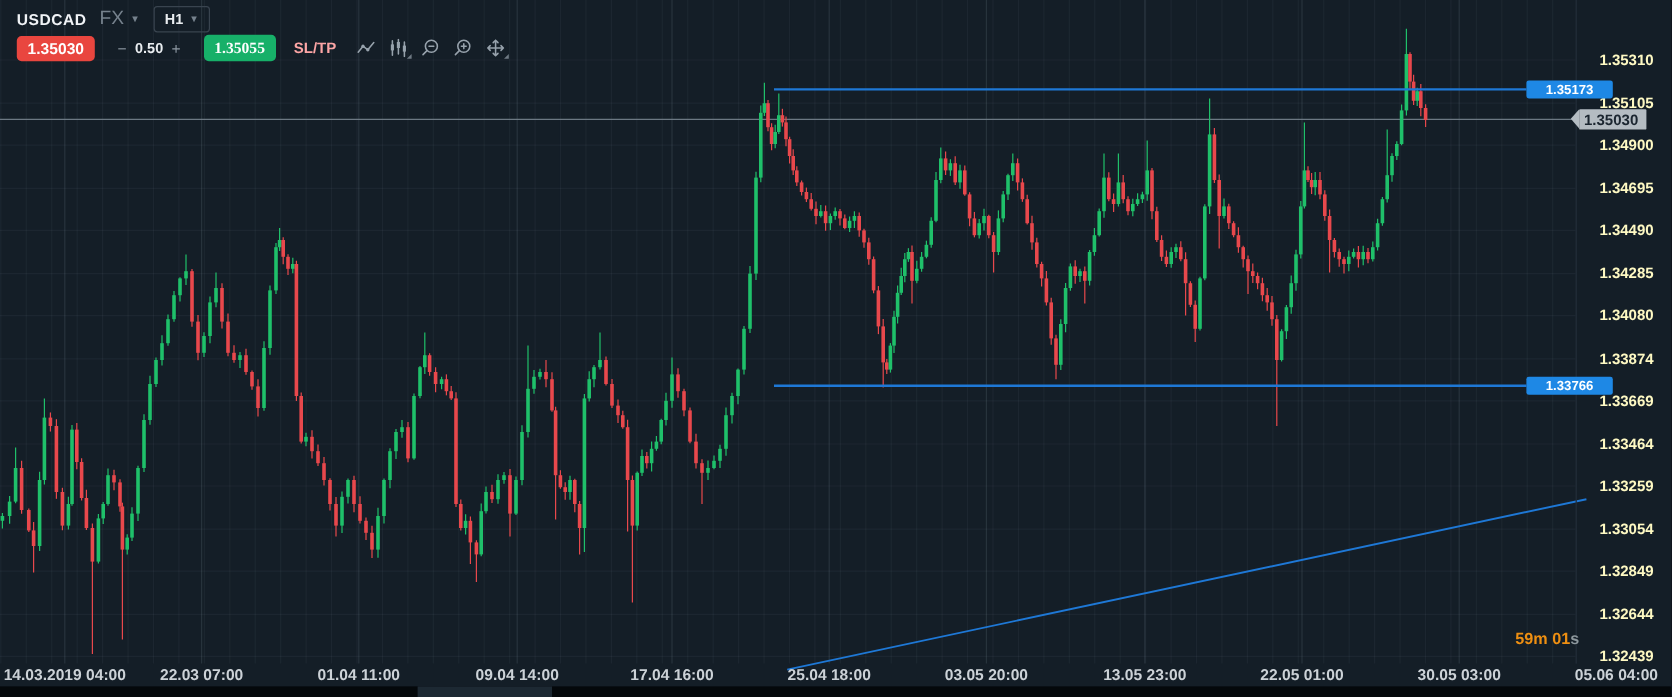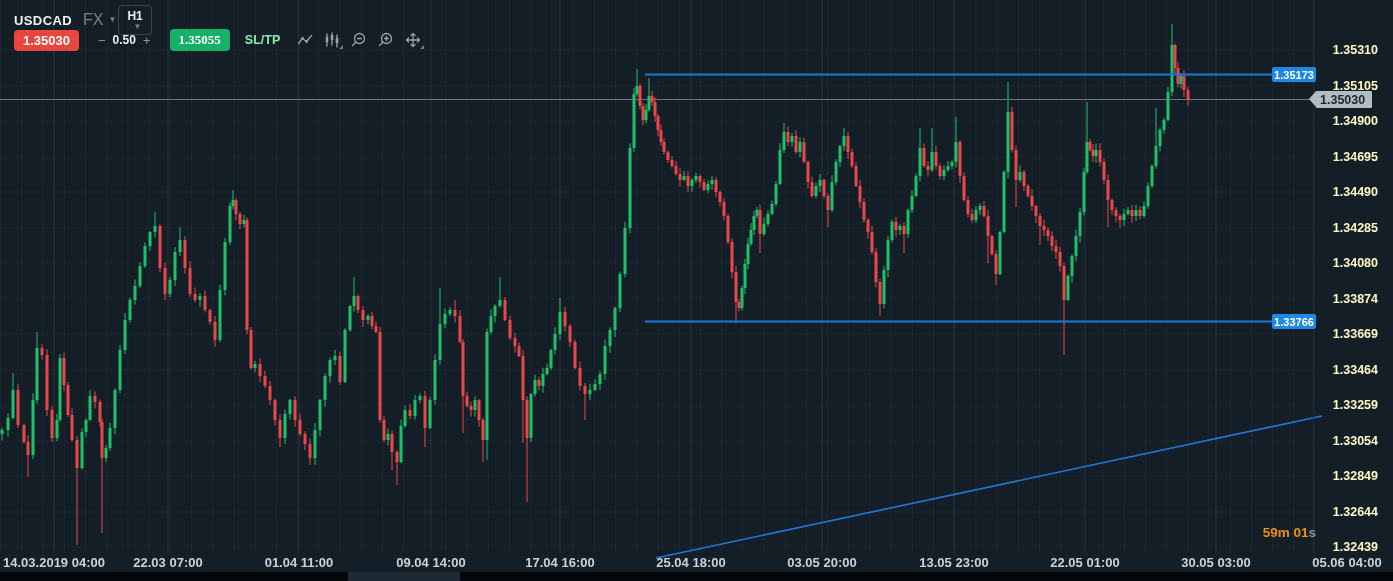--- a/index.html
+++ b/index.html
@@ -7,51 +7,51 @@
           font-family:"Liberation Sans",sans-serif;}
   #plot{position:absolute;left:0;top:0;z-index:1;}
 
   
   .hdr-row1{position:absolute;left:14px;top:5px;z-index:6;display:flex;align-items:center;}
   .symbol{color:#f0f3f6;font-size:13px;font-weight:700;letter-spacing:.4px;}
   .mkt{display:flex;align-items:center;margin-left:11px;cursor:pointer;}
   .mkt-label{color:#76828d;font-size:16px;font-weight:400;}
   .caret{color:#76828d;font-size:8px;margin-left:5px;line-height:1;}
   .tf-box{display:flex;align-items:center;border:1px solid #39444f;border-radius:3px;
-          padding:3px 8px;margin-left:2px;cursor:pointer;flex-direction:column;}
+          padding:3px 8px;margin-left:12px;cursor:pointer;}
   .tf-label{color:#e9edf0;font-size:12px;font-weight:700;}
 
   .hdr-row2{position:absolute;left:14px;top:29px;z-index:6;display:flex;align-items:center;}
   .px-badge{color:#fff;font-size:13px;font-weight:700;padding:3px 9px;border-radius:4px;cursor:pointer;}
   .sell{background:#e9463f;}
   .buy{background:#17b069;font-family:Liberation Serif, serif;}
   .stepper{display:flex;align-items:center;margin:0 12px;}
   .step-btn{color:#8d98a2;font-size:13px;padding:0 7px;cursor:pointer;}
   .step-val{color:#e9edf0;font-size:12px;font-weight:700;}
-  .sltp{color:#86efac;font-size:12.5px;font-weight:700;margin-left:15px;cursor:pointer;}
+  .sltp{color:#fca5a5;font-size:12.5px;font-weight:700;margin-left:15px;cursor:pointer;}
   .tools{display:flex;align-items:center;margin-left:10px;}
   .tool{position:relative;width:24px;height:20px;display:flex;align-items:center;justify-content:center;
         margin-left:3px;cursor:pointer;}
   .tool svg{stroke:#97a2ac;fill:none;stroke-width:1.3;stroke-linecap:round;stroke-linejoin:round;}
   .tool .dot{fill:#97a2ac;stroke:none;}
   .tool .solid{fill:#97a2ac;stroke:none;}
   .dd::after{content:"";position:absolute;right:1px;bottom:1px;
              border-left:4px solid transparent;border-bottom:4px solid #6f7a84;}
 
   
   .price-axis{position:absolute;right:0;top:0;width:80px;height:553px;z-index:4;cursor:ns-resize;}
   .p-tick{position:absolute;right:15px;transform:translateY(-50%);
           color:#fef9c3;font-size:12.5px;font-weight:700;white-space:nowrap;}
   .axis-border{position:absolute;left:1313px;top:0;width:1px;height:553px;background:#232f3a;z-index:2;}
   .time-axis{position:absolute;left:0;top:553px;width:1393px;height:19px;z-index:4;cursor:ew-resize;}
   .t-tick{position:absolute;top:2px;transform:translateX(-50%);
           color:#ccd2d7;font-size:13px;font-weight:700;white-space:nowrap;}
 
   
-  .lvl-badge{position:absolute;left:1272px;width:44px;height:15px;background:#1e88e5;border-radius:2px;
+  .lvl-badge{position:absolute;left:1272px;width:72px;height:15px;background:#1e88e5;border-radius:2px;
              color:#fff;font-size:11px;font-weight:700;display:flex;align-items:center;justify-content:center;
              z-index:5;}
   .cur-badge{position:absolute;left:1316px;height:17px;background:#b4bcc2;border-radius:1px;
              color:#1b2630;font-size:12.5px;font-weight:700;display:flex;align-items:center;
              padding:0 7px 0 4px;z-index:5;}
   .cur-badge::before{content:"";position:absolute;left:-7px;top:0;
              border-top:8.5px solid transparent;border-bottom:8.5px solid transparent;
              border-right:7px solid #b4bcc2;}
 
   .countdown{position:absolute;right:77px;top:525px;z-index:5;font-size:13.5px;font-weight:700;}

